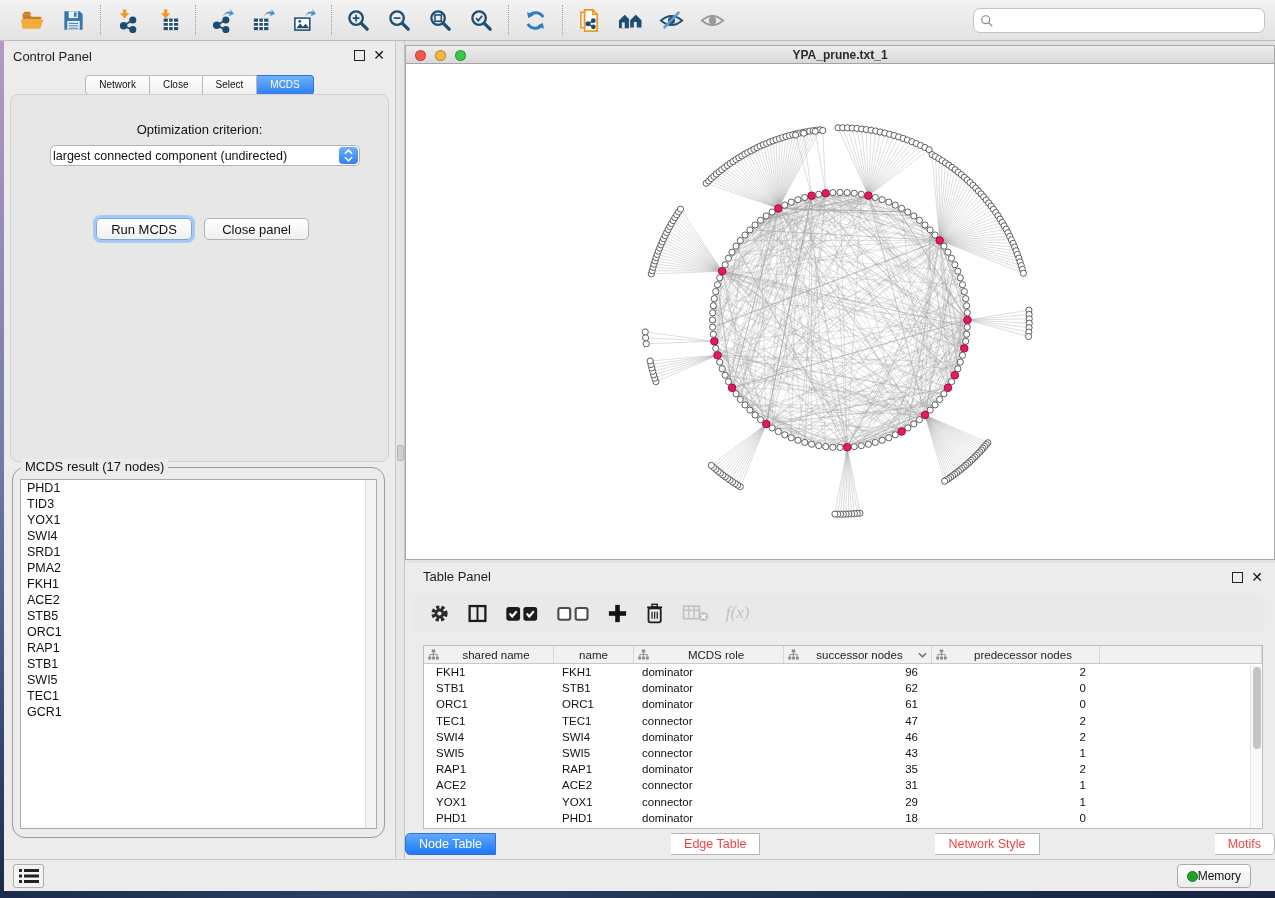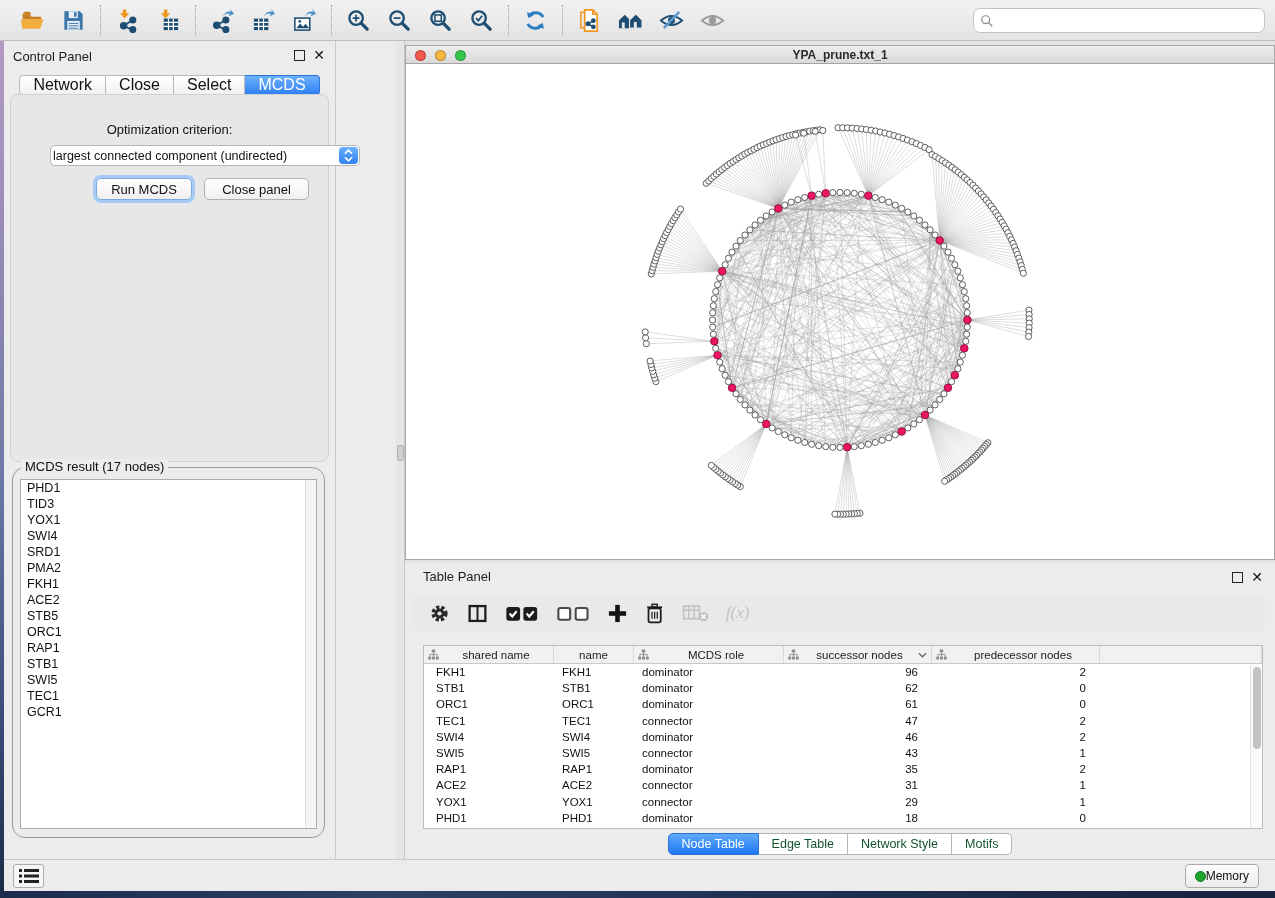--- a/index.html
+++ b/index.html
@@ -18,45 +18,45 @@
   .tb-group{display:flex;align-items:center;gap:14px;padding:0 13px;}
   .tb-group+.tb-group{border-left:1px dotted #9f9f9f;height:30px;}
   .tb-btn{width:27px;height:27px;border:none;background:transparent;padding:1px;cursor:pointer;display:flex;align-items:center;justify-content:center;}
   .tb-btn svg{width:25px;height:25px;}
   .search-wrap{position:absolute;right:10px;top:8px;width:292px;height:25px;background:#fff;
     border:1px solid #c3c3c3;border-radius:7px;display:flex;align-items:center;padding:0 6px;}
   .search-wrap svg{width:14px;height:14px;flex:0 0 auto;}
   .search-wrap input{border:none;outline:none;flex:1;font-size:12px;background:transparent;margin-left:5px;}
 
   
-  .control-panel{position:absolute;left:4px;top:41px;width:332px;bottom:39px;background:#ececec;border-right:1px solid #c9c9c9;}
+  .control-panel{position:absolute;left:4px;top:41px;width:392px;bottom:39px;background:#ececec;border-right:1px solid #c9c9c9;}
   .panel-head{position:absolute;left:0;right:0;top:0;height:30px;}
   .panel-title{position:absolute;left:9px;top:8px;font-size:13px;color:#1c1c1c;}
   .float-btn{position:absolute;top:9px;width:11px;height:11px;border:1.6px solid #222;background:transparent;padding:0;cursor:pointer;}
   .close-btn{position:absolute;top:5px;width:16px;height:18px;border:none;background:transparent;font-size:14px;font-weight:bold;color:#111;padding:0;cursor:pointer;line-height:18px;}
   .cp-float{right:30px;} .cp-close{right:8px;}
 
   .cp-tabs{position:absolute;top:34px;left:0;right:0;display:flex;justify-content:center;}
-  .tab{height:20px;padding:0 13px;font-size:16px;background:linear-gradient(#ffffff,#f1f1f1);
+  .tab{height:20px;padding:0 13px;font-size:10px;background:linear-gradient(#ffffff,#f1f1f1);
     border:1px solid #b9b9b9;border-left:none;color:#111;cursor:pointer;line-height:18px;}
   .tab:first-child{border-left:1px solid #b9b9b9;border-radius:4px 0 0 4px;}
   .tab:last-child{border-radius:0 4px 4px 0;}
   .tab.active{background:linear-gradient(#6cb1fd,#2f80f3);color:#fff;border-color:#2e74d8;}
 
   .cp-box{position:absolute;left:6px;right:6px;top:53px;height:368px;background:#e7e7e7;
     border:1px solid #d1d1d1;border-radius:8px;}
   .opt-label{position:absolute;top:27px;left:0;right:0;text-align:center;font-size:13px;color:#111;}
   .opt-select{position:absolute;left:39px;top:50px;width:310px;height:21px;background:#fff;border:1px solid #b5b5b5;
     border-radius:5px;font-size:12.5px;color:#111;display:flex;align-items:center;padding-left:2px;cursor:pointer;}
   .opt-stepper{position:absolute;right:1px;top:1px;bottom:1px;width:19px;border-radius:4px;
     background:linear-gradient(#6cb1fd,#2f80f3);display:flex;flex-direction:column;align-items:center;justify-content:center;gap:1px;}
   .opt-stepper svg{width:9px;height:6px;}
   .cp-buttons{position:absolute;top:83px;left:0;right:0;height:22px;}
   .btn{position:absolute;height:22px;border:1px solid #b2b2b2;border-radius:5px;background:linear-gradient(#ffffff,#efefef);
-    font-size:13px;color:#111;cursor:pointer;padding:0 10px;}
+    font-size:13px;color:#111;cursor:pointer;padding:0 10px;margin-top:40px;}
   .btn-run{left:85px;width:96px;box-shadow:0 0 0 3px #a7c9f6;border-color:#7ba7e0;}
   .btn-closepanel{left:193px;width:105px;}
 
   .groupbox{position:absolute;left:8px;right:10px;top:426px;height:371px;border:1px solid #9c9c9c;border-radius:13px;}
   .groupbox-legend{position:absolute;top:-9px;left:8px;background:#ececec;padding:0 4px;font-size:13px;color:#111;}
   .mcds-list{position:absolute;left:7px;right:7px;top:11px;bottom:8px;background:#fff;border:1px solid #ababab;overflow:hidden;}
   .mcds-scroll{position:absolute;right:0;top:0;bottom:0;width:11px;background:#f4f4f4;border-left:1px solid #dedede;}
   .list-item{font-size:12.5px;color:#111;line-height:16px;padding-left:6px;cursor:default;}
 
   
@@ -93,31 +93,31 @@
   .th .h-icon{margin-right:4px;flex:0 0 auto;display:flex;}
   .th .h-label{flex:1;text-align:center;white-space:nowrap;}
   .th svg.chev{width:9px;height:6px;margin-left:2px;}
   .tbl-row{height:16.2px;}
   .td{font-size:11.5px;color:#111;line-height:16.2px;white-space:nowrap;overflow:hidden;}
   .td.c0{padding-left:12px;} .td.c1{padding-left:8px;} .td.c2{padding-left:8px;}
   .td.num{text-align:right;padding-right:14px;}
   .tbl-scroll{position:absolute;right:0;top:19px;bottom:0;width:12px;background:#fafafa;border-left:1px solid #e3e3e3;}
   .tbl-thumb{position:absolute;left:1.5px;top:2px;width:8px;height:82px;background:#c4c4c4;border-radius:5px;cursor:pointer;}
 
-  .tp-tabs{position:absolute;left:0;right:0;top:270px;display:flex;justify-content:center;}
-  .tp-tab{height:22px;padding:0 13px;font-size:12.5px;background:#fff;border:1px solid #b5b5b5;border-left:none;color:#14532d;cursor:pointer;}
+  .tp-tabs{position:absolute;left:0;right:0;top:270px;display:flex;justify-content:space-between;}
+  .tp-tab{height:22px;padding:0 13px;font-size:12.5px;background:#fff;border:1px solid #b5b5b5;border-left:none;color:#ef4444;cursor:pointer;}
   .tp-tab:first-child{border-left:1px solid #b5b5b5;border-radius:5px 0 0 5px;}
   .tp-tab:last-child{border-radius:0 5px 5px 0;}
   .tp-tab.active{background:linear-gradient(#60a9fd,#1e78f5);color:#fff;border-color:#2e74d8;}
 
   
   .statusbar{position:absolute;left:4px;right:0;bottom:7px;height:32px;background:#ececec;border-top:1px solid #c9c9c9;}
   .list-btn{position:absolute;left:9px;top:4px;width:31px;height:24px;border:1px solid #adadad;border-radius:3px;
     background:#f5f5f5;cursor:pointer;display:flex;align-items:center;justify-content:center;padding:0;}
-  .memory-btn{position:absolute;right:16px;top:4px;height:24px;border:1px solid #ababab;border-radius:4px;
+  .memory-btn{position:absolute;right:24px;top:4px;height:24px;border:1px solid #ababab;border-radius:4px;
     background:linear-gradient(#fdfdfd,#ededed);font-size:12px;color:#111;cursor:pointer;
     display:flex;align-items:center;padding:0 9px;}
   .mem-dot{width:11px;height:11px;border-radius:50%;background:#1ea32b;border:1px solid #157a20;}
 </style>
 </head>
 <body>
 
 <div class="screen">
 
   <div class="toolbar" id="main-toolbar">

